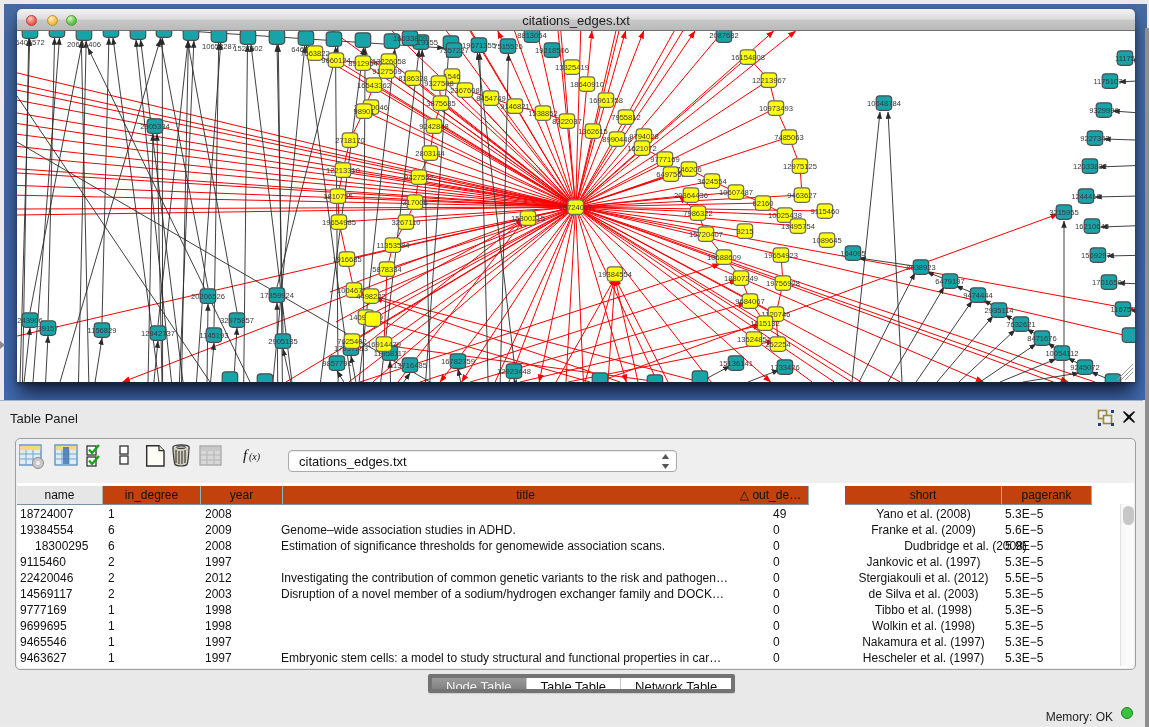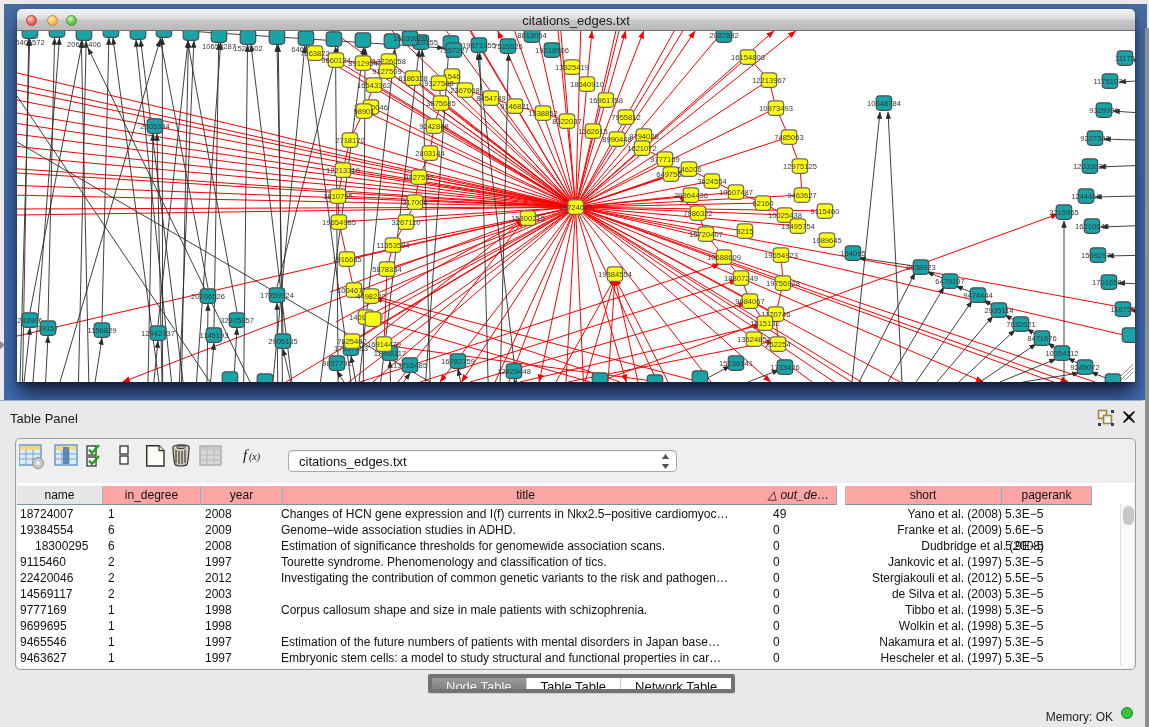--- a/index.html
+++ b/index.html
@@ -13,24 +13,24 @@
 .r { stroke:#fa0000; stroke-width:1; }
 .k { stroke:#2a2a2a; stroke-width:0.9; }
 .g { stroke:#9a9a9a; stroke-width:1; }
 .tn { fill:#17a4a8; stroke:#4d4d4d; stroke-width:1.2; }
 .yn { fill:#ffff0a; stroke:#6a6a6a; stroke-width:1.2; }
 .nl { font-size:7.6px; fill:#383838; text-anchor:middle; font-family:"Liberation Sans",sans-serif; }
 #panel { position:absolute; left:0; top:400px; width:1143px; height:326px; background:#e9e9e9; border-top:1px solid #9db0cd; }
 #ptitle { position:absolute; left:10px; top:10px; font-size:13px; color:#1a1a1a; }
 #pbox { position:absolute; left:15px; top:37px; width:1121px; height:232px; background:#efefef; border:1px solid #9f9f9f; border-radius:5px; }
 #tblwrap { position:absolute; left:1px; top:44px; width:1117px; height:185px; background:#fff; border-radius:0 0 4px 4px; overflow:hidden; }
-.hdr { position:absolute; top:3px; height:19px; background:#fca5a5; border-right:1px solid #86b6cc; font-size:12px; color:#111; text-align:center; line-height:19px; border-bottom:1px solid #7a92a0; }
+.hdr { position:absolute; top:3px; height:19px; background:#c2410c; border-right:1px solid #86b6cc; font-size:12px; color:#111; text-align:center; line-height:19px; border-bottom:1px solid #7a92a0; }
 .row { position:absolute; left:0; width:1117px; height:16px; font-size:12px; color:#111; }
 .row span { position:absolute; top:1px; white-space:nowrap; }
-.row .ctr { text-align:right; }
+.row .ctr { text-align:center; }
 #sbar { position:absolute; left:1103px; top:21px; width:14px; height:162px; background:linear-gradient(90deg,#f6f6f6,#fdfdfd); border-left:1px solid #e0e0e0; }
 #sthumb { position:absolute; left:1.5px; top:2px; width:11px; height:19px; background:#c7c7c7; border-radius:6px; }
 #tabs { position:absolute; left:428px; top:273px; height:19px; display:flex; border:4px solid #737373; border-radius:2px; overflow:hidden; background:#fff; box-shadow:0 1px 1px rgba(0,0,0,0.12); }
 #tabs div { font-size:13px; line-height:18px; padding:0 14px; color:#111; }
 #tabs .sel { background:linear-gradient(180deg,#9b9b9b,#828282); color:#f2f2f2; }
 #tabs .sep { width:1px; padding:0; background:#c9c9c9; }
 #mem { position:absolute; right:30px; top:309px; font-size:12px; color:#222; }
 #memdot { position:absolute; right:10px; top:306px; width:12px; height:12px; border-radius:50%; background:#35c53a; border:1.5px solid #2c7a2c; }
 #redge { position:absolute; right:0; top:28px; width:4px; height:699px; background:#8e8e8e; }
 </style></head><body>
@@ -693,28 +693,27 @@
       <svg style="position:absolute;right:6px;top:3px" width="9" height="15" viewBox="0 0 9 15">
         <path d="M4.5,0 L8.2,5 H0.8 z" fill="#555"></path>
             <path d="M4.5,15 L8.2,10 H0.8 z" fill="#555"></path>
       </svg>
     </div>
     <div id="tblwrap">
       <div class="hdr" style="left:0px;width:86px;background:#e6e6e6;border-right:1px solid #b4b4b4;">name</div>
       <div class="hdr" style="left:86px;width:98px;">in_degree</div>
       <div class="hdr" style="left:184px;width:82px;">year</div>
       <div class="hdr" style="left:266px;width:486px;">title</div>
-      <div class="hdr" style="left:744px;width:76px;font-style:italic;">△ out_de…</div>
+      <div class="hdr" style="left:716px;width:76px;">△ out_de…</div>
       <div class="hdr" style="left:828px;width:157px;">short</div>
       <div class="hdr" style="left:985px;width:90px;">pagerank</div>
       <div class="row" style="top:23px">
 <span style="left:3px">18724007</span>
             <span style="left:91px">1</span>
 <span style="left:188px">2008</span>
-            <span style="left:264px">Changes of HCN gene expression and I(f) currents in Nkx2.5–positive cardiomyoc…</span>
 <span style="left:756px">49</span>
             <span class="ctr" style="left:828px;width:157px">Yano et al. (2008)</span>
 <span style="left:988px">5.3E−5</span>
           </div>
 <div class="row" style="top:39px">
 <span style="left:3px">19384554</span>
             <span style="left:91px">6</span>
 <span style="left:188px">2009</span>
             <span style="left:264px">Genome–wide association studies in ADHD.</span>
 <span style="left:756px">0</span>
@@ -727,64 +726,62 @@
 <span style="left:188px">2008</span>
             <span style="left:264px">Estimation of significance thresholds for genomewide association scans.</span>
 <span style="left:756px">0</span>
             <span class="ctr" style="left:870px;width:157px">Dudbridge et al. (2008)</span>
 <span style="left:988px">5.9E−5</span>
           </div>
 <div class="row" style="top:71px">
 <span style="left:3px">9115460</span>
             <span style="left:91px">2</span>
 <span style="left:188px">1997</span>
-            <span style="left:264px">Tourette syndrome. Phenomenology and classification of tics.</span>
 <span style="left:756px">0</span>
             <span class="ctr" style="left:828px;width:157px">Jankovic et al. (1997)</span>
 <span style="left:988px">5.3E−5</span>
           </div>
 <div class="row" style="top:87px">
 <span style="left:3px">22420046</span>
             <span style="left:91px">2</span>
 <span style="left:188px">2012</span>
             <span style="left:264px">Investigating the contribution of common genetic variants to the risk and pathogen…</span>
 <span style="left:756px">0</span>
             <span class="ctr" style="left:828px;width:157px">Stergiakouli et al. (2012)</span>
 <span style="left:988px">5.5E−5</span>
           </div>
 <div class="row" style="top:103px">
 <span style="left:3px">14569117</span>
             <span style="left:91px">2</span>
 <span style="left:188px">2003</span>
+            <span style="left:264px">Disruption of a novel member of a sodium/hydrogen exchanger family and DOCK…</span>
 <span style="left:756px">0</span>
             <span class="ctr" style="left:828px;width:157px">de Silva et al. (2003)</span>
 <span style="left:988px">5.3E−5</span>
           </div>
 <div class="row" style="top:119px">
 <span style="left:3px">9777169</span>
             <span style="left:91px">1</span>
 <span style="left:188px">1998</span>
-            <span style="left:264px">Corpus callosum shape and size in male patients with schizophrenia.</span>
 <span style="left:756px">0</span>
             <span class="ctr" style="left:828px;width:157px">Tibbo et al. (1998)</span>
 <span style="left:988px">5.3E−5</span>
           </div>
 <div class="row" style="top:135px">
 <span style="left:3px">9699695</span>
             <span style="left:91px">1</span>
 <span style="left:188px">1998</span>
 <span style="left:756px">0</span>
             <span class="ctr" style="left:828px;width:157px">Wolkin et al. (1998)</span>
 <span style="left:988px">5.3E−5</span>
           </div>
 <div class="row" style="top:151px">
 <span style="left:3px">9465546</span>
             <span style="left:91px">1</span>
 <span style="left:188px">1997</span>
-            <span style="left:264px">Estimation of the future numbers of patients with mental disorders in Japan base…</span>
 <span style="left:756px">0</span>
             <span class="ctr" style="left:828px;width:157px">Nakamura et al. (1997)</span>
 <span style="left:988px">5.3E−5</span>
           </div>
 <div class="row" style="top:167px">
 <span style="left:3px">9463627</span>
             <span style="left:91px">1</span>
 <span style="left:188px">1997</span>
             <span style="left:264px">Embryonic stem cells: a model to study structural and functional properties in car…</span>
 <span style="left:756px">0</span>

